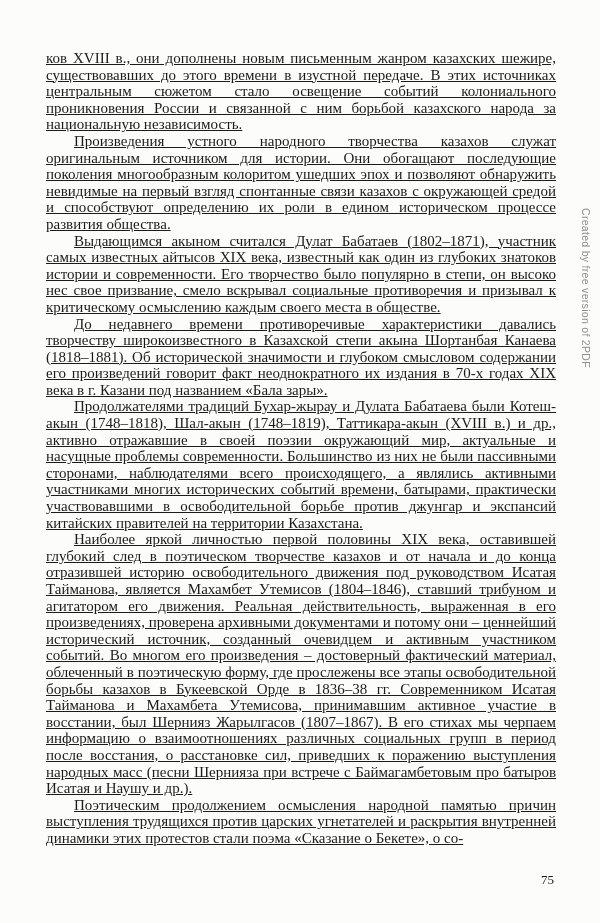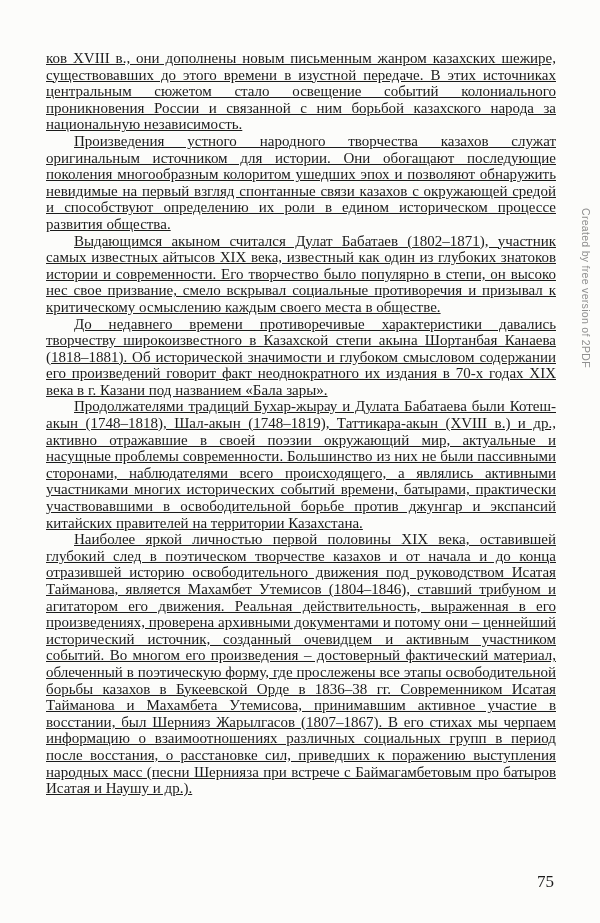--- a/index.html
+++ b/index.html
@@ -43,32 +43,33 @@
     font-family: "Liberation Sans", "DejaVu Sans", sans-serif;
     font-size: 10.5px;
     color: #8f8f8f;
     letter-spacing: 0.3px;
     white-space: nowrap;
   }
   .page-number {
     position: absolute;
     right: 46px;
     top: 872px;
-    font-size: 17px;
+    font-size: 13px;
     color: #1b1b1b;
     margin-left: 48px;
   }
 </style>
 </head>
 <body>
 
 <div class="page">
   <div class="text-block">
       <p class="para">ков XVIII в., они дополнены новым письменным жанром казахских шежире, существовавших до этого времени в изустной передаче. В этих источниках центральным сюжетом стало освещение событий колониального проникновения России и связанной с ним борьбой казахского народа за национальную независимость.</p>
       <p class="para indent">Произведения устного народного творчества казахов служат оригинальным источником для истории. Они обогащают последующие поколения многообразным колоритом ушедших эпох и позволяют обнаружить невидимые на первый взгляд спонтанные связи казахов с окружающей средой и способствуют определению их роли в едином историческом процессе развития общества.</p>
       <p class="para indent">Выдающимся акыном считался Дулат Бабатаев (1802–1871), участник самых известных айтысов XIX века, известный как один из глубоких знатоков истории и современности. Его творчество было популярно в степи, он высоко нес свое призвание, смело вскрывал социальные противоречия и призывал к критическому осмыслению каждым своего места в обществе.</p>
       <p class="para indent">До недавнего времени противоречивые характеристики давались творчеству широкоизвестного в Казахской степи акына Шортанбая Канаева (1818–1881). Об исторической значимости и глубоком смысловом содержании его произведений говорит факт неоднократного их издания в 70-х годах XIX века в г. Казани под названием «Бала зары».</p>
       <p class="para indent">Продолжателями традиций Бухар-жырау и Дулата Бабатаева были Котеш-акын (1748–1818), Шал-акын (1748–1819), Таттикара-акын (XVIII в.) и др., активно отражавшие в своей поэзии окружающий мир, актуальные и насущные проблемы современности. Большинство из них не были пассивными сторонами, наблюдателями всего происходящего, а являлись активными участниками многих исторических событий времени, батырами, практически участвовавшими в освободительной борьбе против джунгар и экспансий китайских правителей на территории Казахстана.</p>
       <p class="para indent">Наиболее яркой личностью первой половины XIX века, оставившей глубокий след в поэтическом творчестве казахов и от начала и до конца отразившей историю освободительного движения под руководством Исатая Тайманова, является Махамбет Утемисов (1804–1846), ставший трибуном и агитатором его движения. Реальная действительность, выраженная в его произведениях, проверена архивными документами и потому они – ценнейший исторический источник, созданный очевидцем и активным участником событий. Во многом его произведения – достоверный фактический материал, облеченный в поэтическую форму, где прослежены все этапы освободительной борьбы казахов в Букеевской Орде в 1836–38 гг. Современником Исатая Тайманова и Махамбета Утемисова, принимавшим активное участие в восстании, был Шернияз Жарылгасов (1807–1867). В его стихах мы черпаем информацию о взаимоотношениях различных социальных групп в период после восстания, о расстановке сил, приведших к поражению выступления народных масс (песни Шернияза при встрече с Баймагамбетовым про батыров Исатая и Наушу и др.).</p>
+      <p class="para indent">Поэтическим продолжением осмысления народной памятью причин выступления трудящихся против царских угнетателей и раскрытия внутренней динамики этих протестов стали поэма «Сказание о Бекете», о со-</p>
     </div>
   <div class="watermark">Created by free version of 2PDF</div>
   <div class="page-number">75</div>
 </div>
 
 </body></html>

